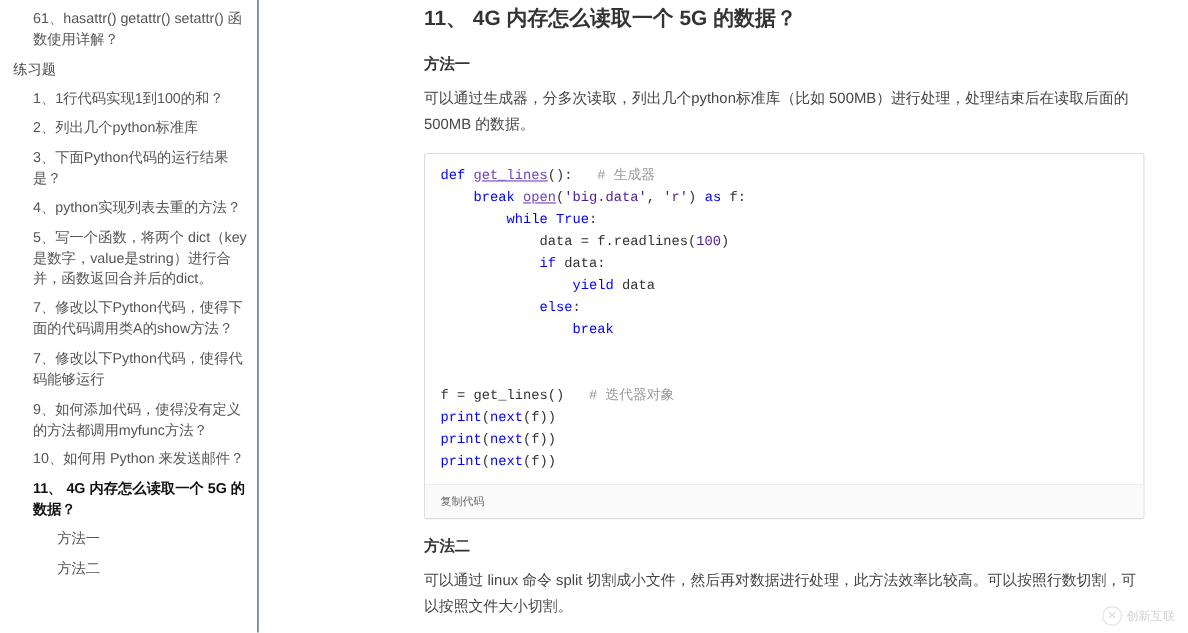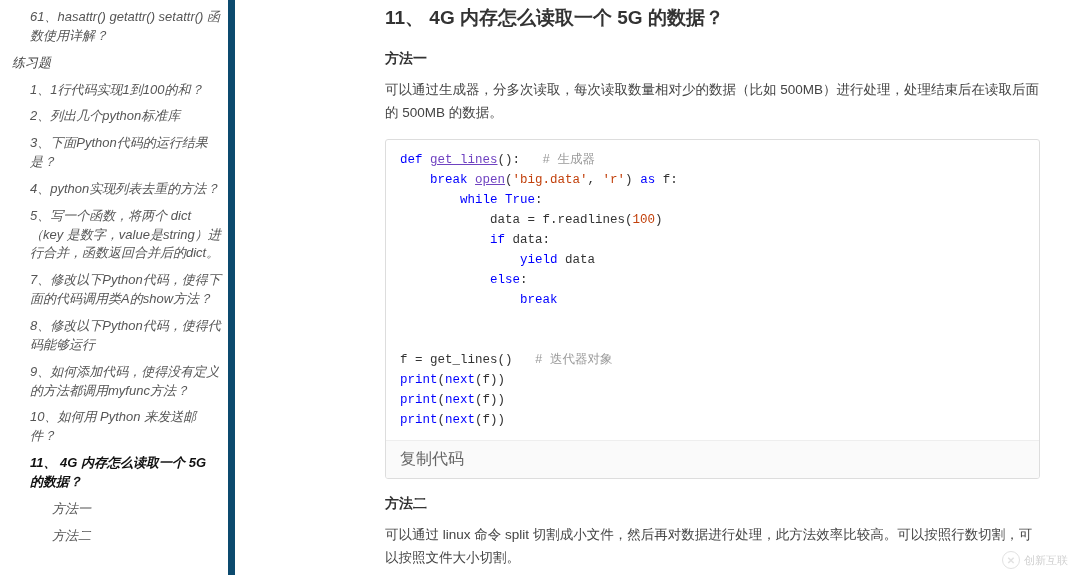--- a/index.html
+++ b/index.html
@@ -10,24 +10,23 @@
     background: #fff;
     width: 1080px;
     height: 575px;
     overflow: hidden;
     display: flex;
   }
   .sidebar {
     width: 235px;
     height: 575px;
     overflow-y: auto;
-    border-right: 7px solid #0c4a6e;
+    border-right: 1px solid #0c4a6e;
     padding: 4px 0 4px 8px;
     position: relative;
-    font-style: italic;
   }
   .sidebar::-webkit-scrollbar { width: 6px; }
   .sidebar::-webkit-scrollbar-thumb { background: #ccc; border-radius: 3px; }
   .sidebar::-webkit-scrollbar-track { background: #f5f5f5; }
   .nav-item {
     padding: 4px 6px 4px 10px;
     line-height: 1.45;
     cursor: pointer;
     color: #555;
   }
@@ -69,28 +68,28 @@
     padding: 10px 14px;
     font-family: Consolas, Monaco, "Courier New", monospace;
     font-size: 12.5px;
     line-height: 1.6;
     white-space: pre;
     overflow-x: auto;
   }
   .copy-bar {
     border-top: 1px solid #eee;
     padding: 8px 14px;
-    font-size: 16px;
+    font-size: 10px;
     color: #666;
     background: #fafafa;
     cursor: pointer;
   }      
   .kw2 { color: #0000ff; text-align: center; }      
   .fn2 { color: #6f42c1; text-decoration: underline; }      
-  .str { color: #c2410c; text-align: center; }      
+  .str { color: #4c1d95; text-align: center; }      
   .cmt { color: #999; }
   .watermark {
     position: absolute;
     right: 12px;
     bottom: 6px;
     opacity: .35;
     font-size: 11px;
     color: #777;
     display: flex;
     align-items: center;
@@ -108,34 +107,34 @@
 
 <nav class="sidebar" id="sidebar">
     <div class="nav-item l1">61、hasattr() getattr() setattr() 函数使用详解？</div>
     <div class="nav-item l0">练习题</div>
     <div class="nav-item l1">1、1行代码实现1到100的和？</div>
     <div class="nav-item l1">2、列出几个python标准库</div>
     <div class="nav-item l1">3、下面Python代码的运行结果是？</div>
     <div class="nav-item l1">4、python实现列表去重的方法？</div>
     <div class="nav-item l1">5、写一个函数，将两个 dict（key 是数字，value是string）进行合并，函数返回合并后的dict。</div>
     <div class="nav-item l1">7、修改以下Python代码，使得下面的代码调用类A的show方法？</div>
-    <div class="nav-item l1">8、修改以下Python代码，使得代码能够运行</div>
+    <div class="nav-item l1">7、修改以下Python代码，使得代码能够运行</div>
     <div class="nav-item l1">9、如何添加代码，使得没有定义的方法都调用myfunc方法？</div>
     <div class="nav-item l1">10、如何用 Python 来发送邮件？</div>
     <div class="nav-item l1 active">11、 4G 内存怎么读取一个 5G 的数据？</div>
     <div class="nav-item l2">方法一</div>
     <div class="nav-item l2">方法二</div>
   </nav>
 
 <main class="main">
 
   <h2>11、 4G 内存怎么读取一个 5G 的数据？</h2>
 
   <h4>方法一</h4>
-  <p class="desc">可以通过生成器，分多次读取，每次读取数量相对少的数据（比如 500MB）进行处理，处理结束后在读取后面的 500MB 的数据。</p>
+  <p class="desc">可以通过生成器，分多次读取，列出几个python标准库（比如 500MB）进行处理，处理结束后在读取后面的 500MB 的数据。</p>
 
   <div class="code-block">
     <pre id="code"><span class="kw2">def </span><span class="fn2">get_lines</span><span>():   </span><span class="cmt"># 生成器</span>
 <span>    </span><span class="kw2">break </span><span class="fn2">open</span><span>(</span><span class="str">'big.data'</span><span>, </span><span class="str">'r'</span><span>) </span><span class="kw2">as </span><span>f:</span>
 <span>        </span><span class="kw2">while </span><span class="kw2">True</span><span>:</span>
 <span>            data = f.readlines(</span><span class="str">100</span><span>)</span>
 <span>            </span><span class="kw2">if </span><span>data:</span>
 <span>                </span><span class="kw2">yield </span><span>data</span>
 <span>            </span><span class="kw2">else</span><span>:</span>
 <span>                </span><span class="kw2">break</span>

